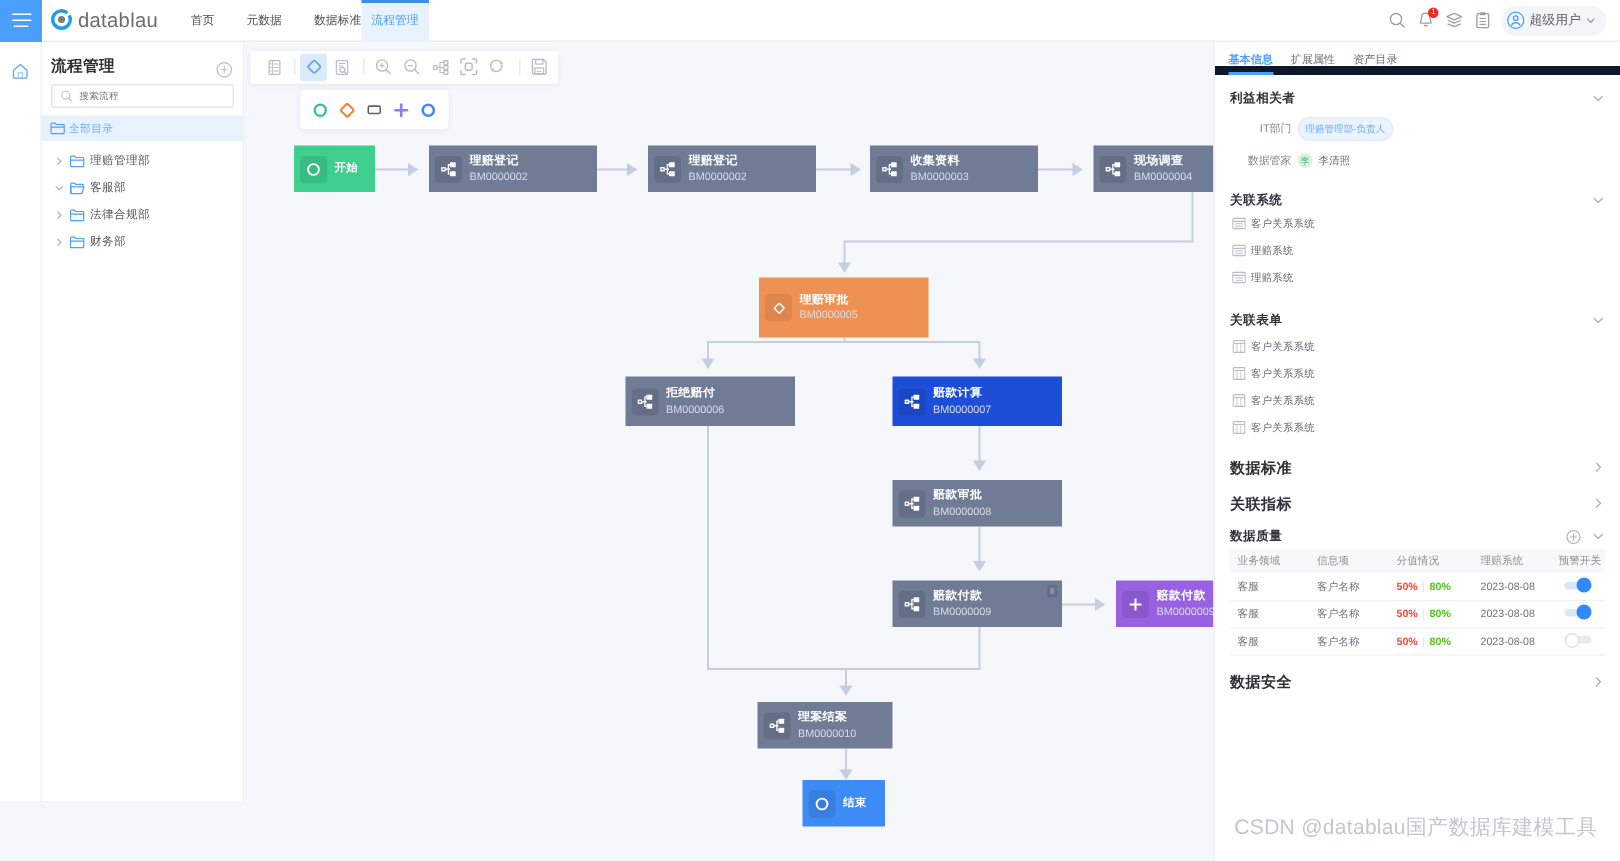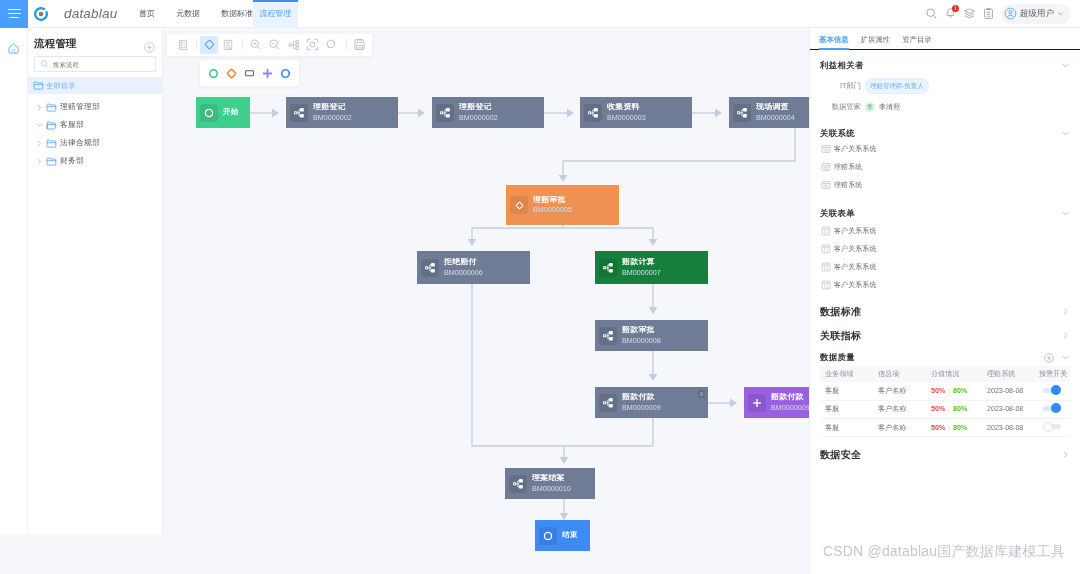--- a/index.html
+++ b/index.html
@@ -13,21 +13,21 @@
     text-rendering:optimizeLegibility;
   }
 
   
   .header { position:absolute; left:0; top:0; width:1080px; height:28px; background:#fff;
             display:flex; align-items:center; border-bottom:1px solid #ebeef5; }
   .hamburger { width:28px; height:28px; background:#4a9efc; display:flex; flex-direction:column;
                align-items:center; justify-content:center; gap:2.5px; flex:0 0 auto; }
   .hamburger i { display:block; width:13px; height:1.6px; background:#fff; border-radius:1px; }
   .hamburger i:nth-child(3){ width:10px; }
-  .brand { display:flex; align-items:center; gap:16px; margin-left:6px;font-style:italic; }
+  .brand { display:flex; align-items:flex-start; gap:4px; margin-left:6px; }
   .brand-text { font-size:13.5px; color:#6d6d6d; letter-spacing:.2px; font-weight:400; }
   .nav { display:flex; align-items:stretch; height:28px; margin-left:11px; }
   .nav-item { display:flex; align-items:center; justify-content:center; padding:0 4.5px;
               font-size:7.9px; color:#4b5158; height:28px; position:relative; cursor:pointer;
               margin:0 6.2px; }
   .nav-item.active { color:#4a9efc; background:#e9f3ff; padding:0 7px; margin-left:-11px; margin-right:0; font-weight:500; }
   .nav-item.active::before { content:''; position:absolute; left:0; right:0; top:0; height:2px; background:#3b8ef0; }
   .header-right { margin-left:auto; display:flex; align-items:center; gap:6px; padding-right:9px; }
   .hicon { width:13px; height:13px; position:relative; color:#9aa0a8; cursor:pointer; display:flex; align-items:center;}
   .badge-dot { position:absolute; top:-2.5px; right:-2.5px; width:7px; height:7px; background:#ee2a22;
@@ -81,21 +81,21 @@
   .node.simple { justify-content:flex-start; }
   .node-badge { position:absolute; right:3px; top:3px; width:7px; height:8px; background:rgba(0,0,0,.10);
                 display:block; }
   .node-badge::after { content:''; position:absolute; left:1.7px; top:1.8px; width:3.6px; height:4.4px;
                        background:rgba(255,255,255,.22); }
   .node.simple .node-title { font-size:7.6px; font-weight:700; }
 
   
   .panel { position:absolute; left:809px; top:28px; width:271px; height:546px; background:#fff;
            border-left:1px solid #ebeef3; }
-  .ptabs { display:flex; align-items:flex-start; height:22px; border-bottom:1px solid #0f172a; padding-left:9px; gap:12px; }
+  .ptabs { display:flex; align-items:flex-start; height:22px; border-bottom:6px solid #0f172a; padding-left:9px; gap:12px; }
   .ptab { font-size:7.4px; color:#6a7079; height:22px; display:flex; align-items:center;
           position:relative; cursor:pointer; padding-top:2px; }
   .ptab.active { color:#4a9efc; font-weight:700; }
   .ptab.active::after { content:''; position:absolute; left:0; right:0; bottom:0; height:1.6px; background:#4a9efc; }
   .p-title-row { display:flex; align-items:center; gap:5px; height:20px; margin-top:6px; padding:0 10px 0 6px; }
   .p-title-ico { width:15px; height:15px; border-radius:50%; background:#eff1f6; display:flex;
                  align-items:center; justify-content:center; flex:0 0 auto; }
   .p-title { font-size:10px; color:#2f3338; font-weight:700; letter-spacing:.3px; }
   .sec-head { display:flex; align-items:center; height:13px; margin-top:9px; padding:0 10px 0 10px; }
   .sec-title { font-size:8.4px; color:#2f3338; font-weight:700; letter-spacing:.35px; }
@@ -518,21 +518,21 @@
             <rect x="8.2" y="1.3" width="4.4" height="4.0" rx=".5" fill="#fff"></rect>
             <rect x="8.2" y="8.3" width="4.4" height="4.0" rx=".5" fill="#fff"></rect>
             <path d="M4.9 6.8h2.0V3.3h1.3M6.9 6.8h1.3M6.9 6.8v3.5h1.3" fill="none" stroke="#fff" stroke-width="1"></path>
           </svg>
         </div>
         <div class="node-txt">
           <div class="node-title">拒绝赔付</div>
           <div class="node-code">BM0000006</div>
         </div>
       </div>
-      <div class="node" style="left: 431px; top: 223px; width: 113px; height: 33px; background: #15803d; padding-left: 4px;">
+      <div class="node" style="left: 431px; top: 223px; width: 113px; height: 33px; background: #1d4ed8; padding-left: 4px;">
         <div class="node-ico" style="background:rgba(0,0,0,.10)">
           <svg width="12" height="12" viewBox="0 0 14 14">
             <rect x="1.3" y="5.0" width="3.6" height="3.6" rx=".5" fill="#fff"></rect>
             <circle cx="3.1" cy="6.8" r="0.85" fill="#68738f"></circle>
             <rect x="8.2" y="1.3" width="4.4" height="4.0" rx=".5" fill="#fff"></rect>
             <rect x="8.2" y="8.3" width="4.4" height="4.0" rx=".5" fill="#fff"></rect>
             <path d="M4.9 6.8h2.0V3.3h1.3M6.9 6.8h1.3M6.9 6.8v3.5h1.3" fill="none" stroke="#fff" stroke-width="1"></path>
           </svg>
         </div>
         <div class="node-txt">

